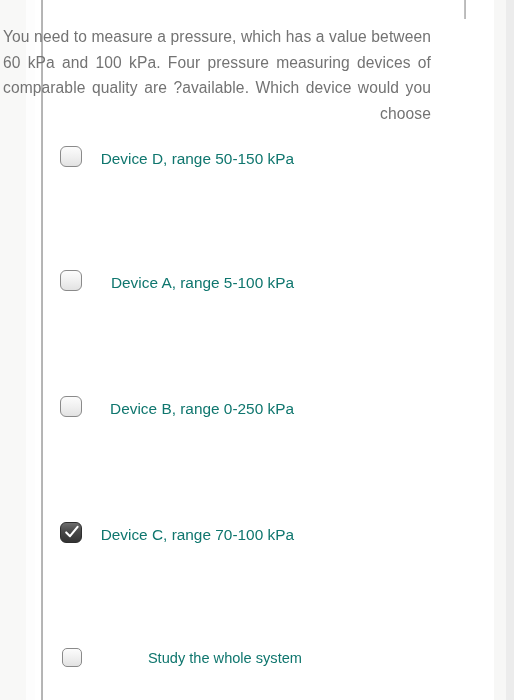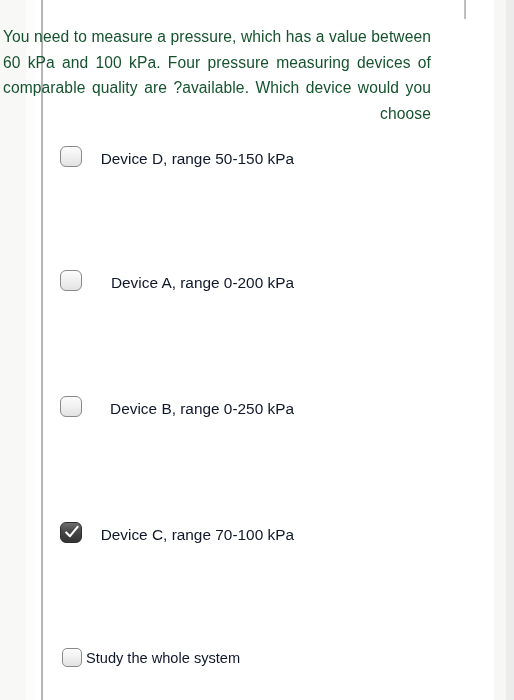--- a/index.html
+++ b/index.html
@@ -74,21 +74,21 @@
   }
 
   
   .question {
     position: absolute;
     left: 3px;
     top: 24px;
     width: 428px;
     font-size: 15.6px;
     line-height: 25.5px;
-    color: #14532d;
+    color: #737373;
     text-align: justify;
     text-align-last: right;
     letter-spacing: 0.1px;
     font-family: "Liberation Sans", sans-serif;
   }
 
   
   .option {
     position: absolute;
     display: flex;
@@ -128,27 +128,27 @@
     top: 1px;
     width: 16px;
     height: 16px;
     display: block;
   }
 
   .opt-label {
     flex: 1 1 auto;
     font-size: 15.4px;
     line-height: 27px;
-    color: #0f172a;
+    color: #0f766e;
     text-align: right;
     padding-left: 10px;
     font-family: "Liberation Sans", sans-serif;
   }
   .opt-label.left-align {
-    text-align: left;
+    text-align: right;
     font-size: 14.6px;
     line-height: 20px;
     padding-left: 4px;
   }
 </style>
 </head>
 <body>
 
 <div id="page">
 
@@ -162,21 +162,21 @@
 
   <div class="question">You need to measure a pressure, which has a value between 60 kPa and 100 kPa. Four pressure measuring devices of comparable quality are ?available. Which device would you choose</div>
 
   <div class="option opt-d">
     <div class="checkbox"></div>
     <div class="opt-label">Device D, range 50-150 kPa</div>
   </div>
 
   <div class="option opt-a">
     <div class="checkbox"></div>
-    <div class="opt-label">Device A, range 0-200 kPa</div>
+    <div class="opt-label">Device A, range 5-100 kPa</div>
   </div>
 
   <div class="option opt-b">
     <div class="checkbox"></div>
     <div class="opt-label">Device B, range 0-250 kPa</div>
   </div>
 
   <div class="option opt-c">
     <div class="checkbox checked">
       <svg class="tick" viewBox="0 0 16 16">

